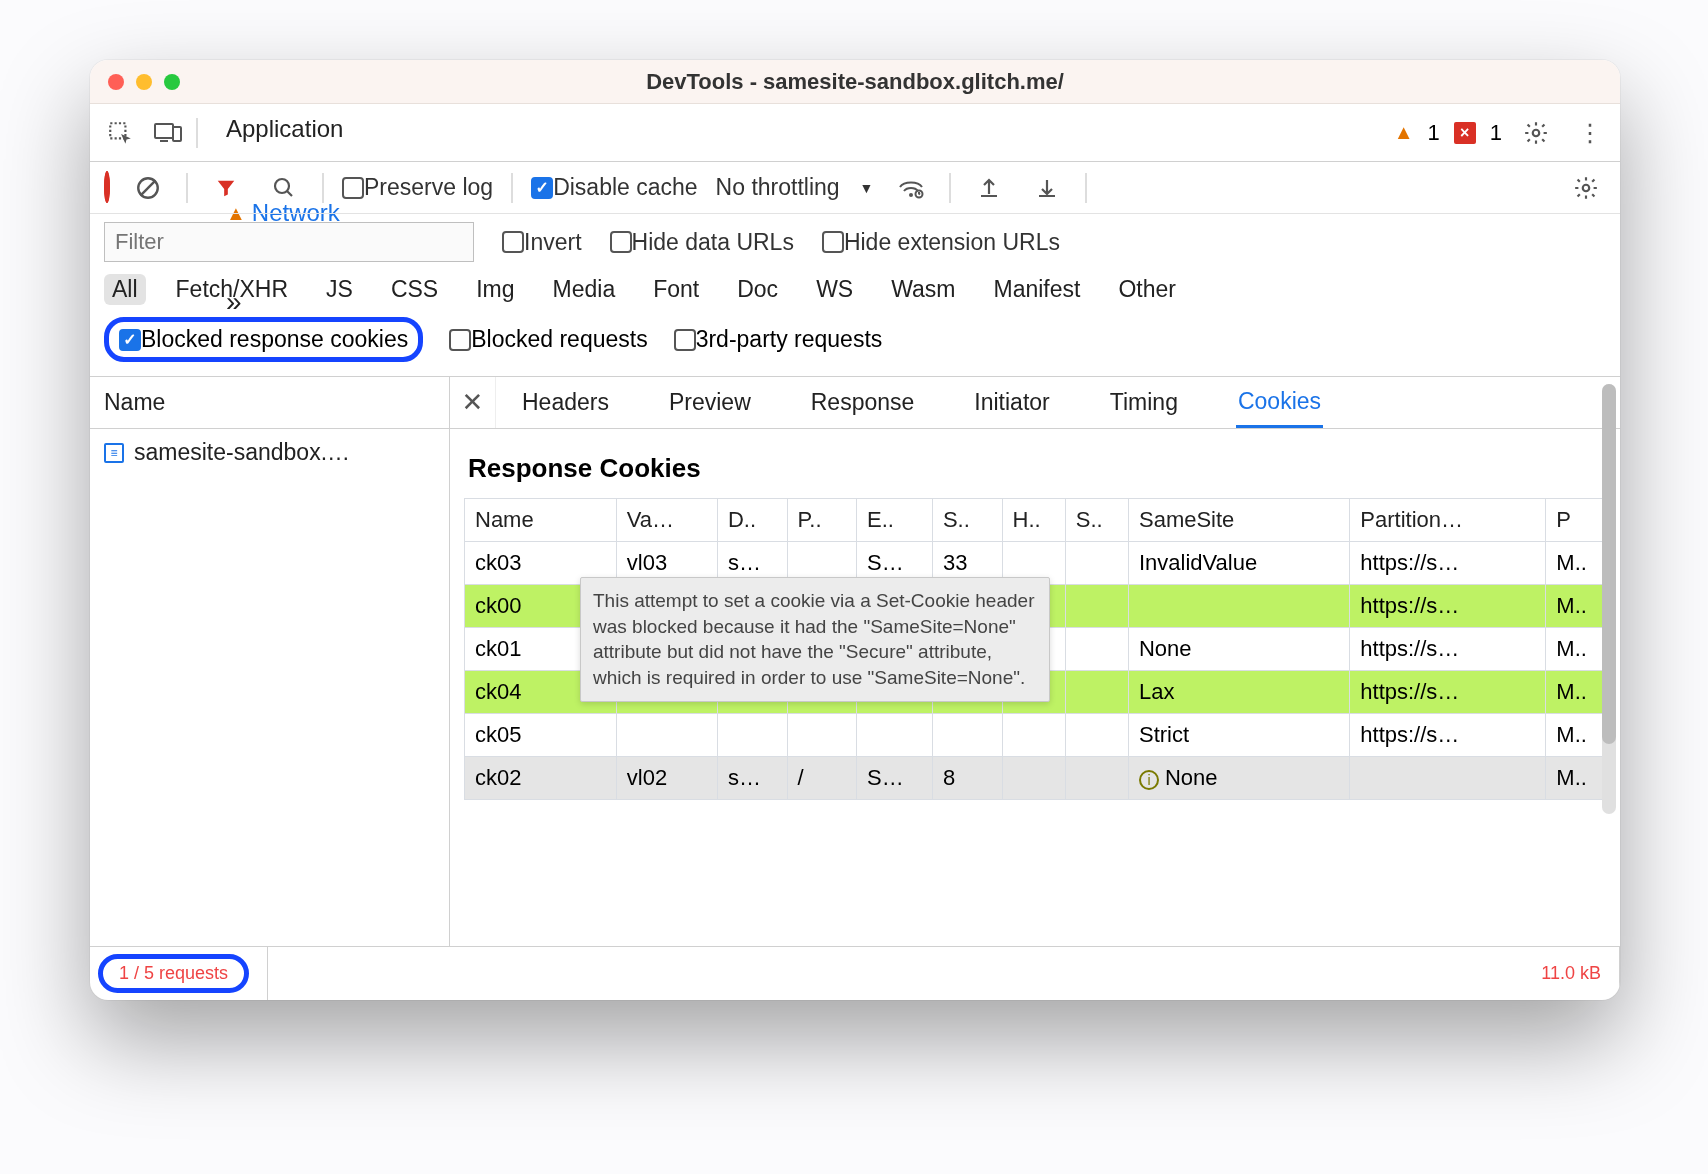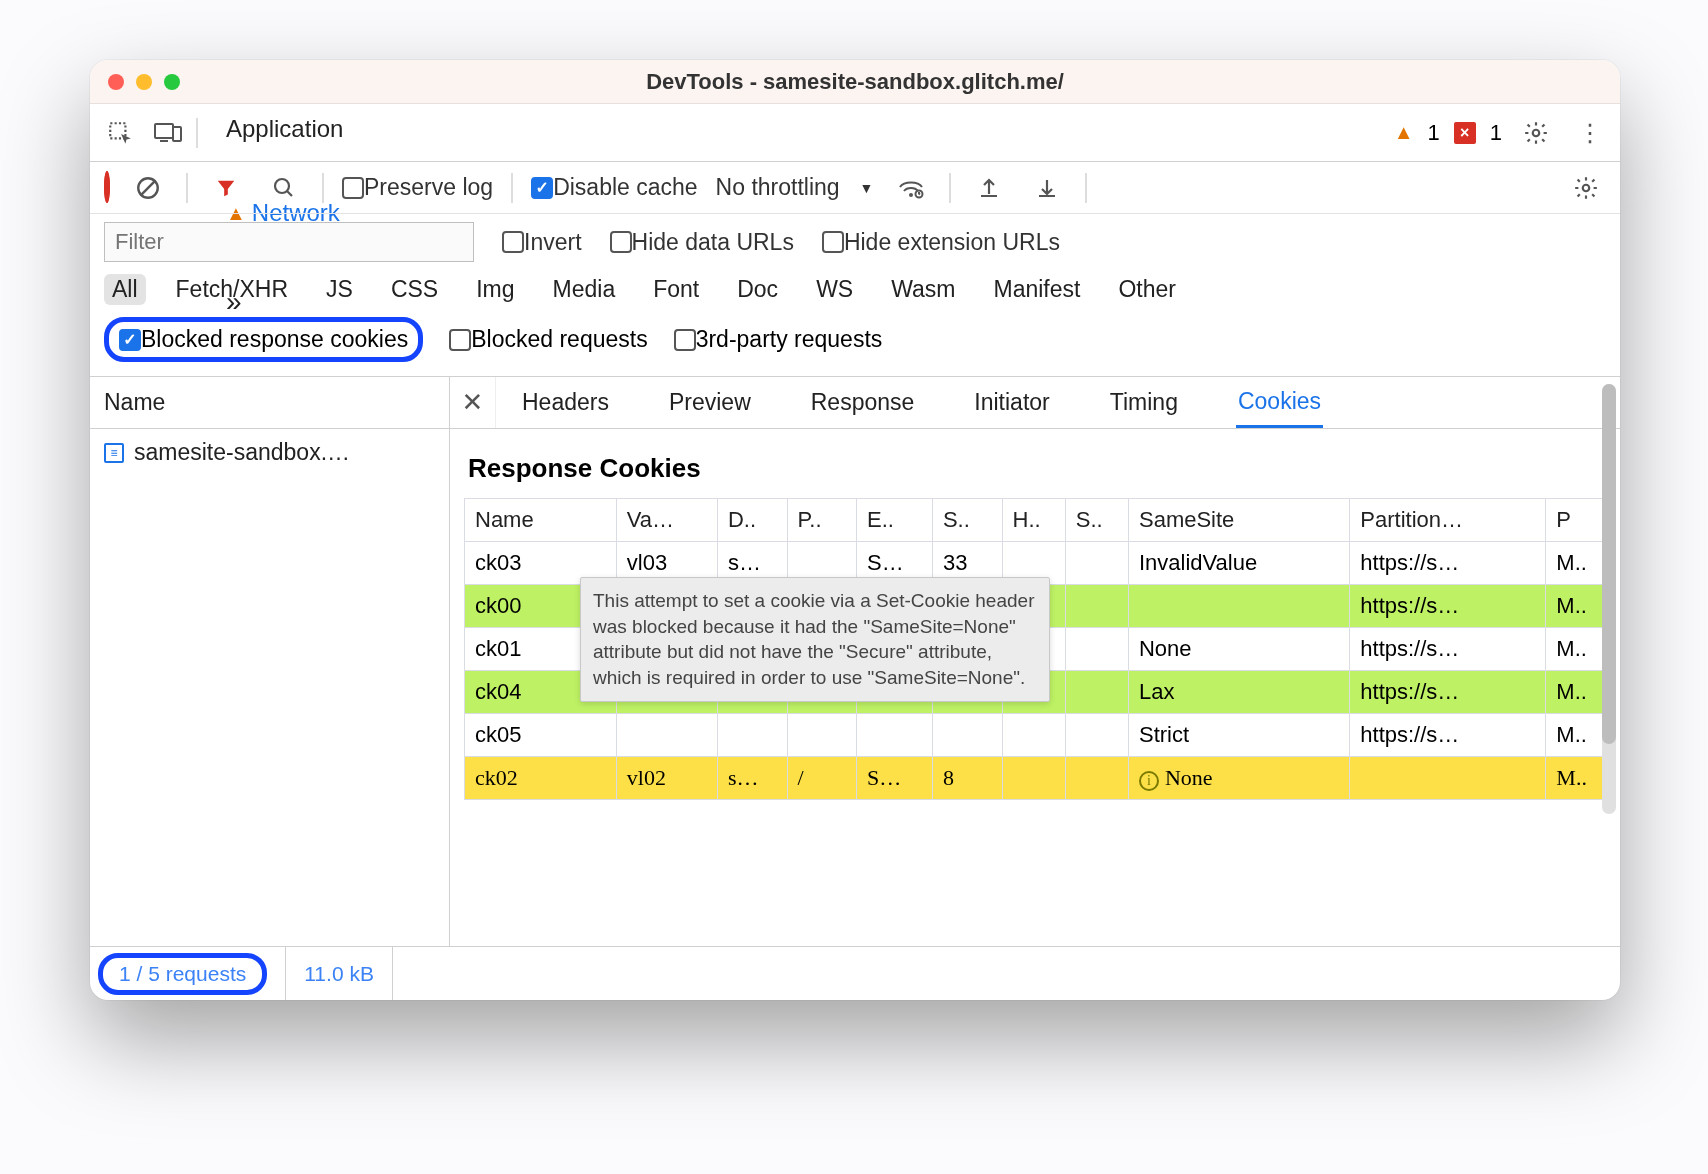--- a/index.html
+++ b/index.html
@@ -108,35 +108,35 @@
 
   .right-pane { flex:1; padding:18px 4px 0 14px; overflow:hidden; position:relative;}
   .rp-title { font-size:26px; font-weight:700; margin:6px 0 14px 4px;}
   table.cookies {
     border-collapse:collapse; width:100%; font-size:22px; table-layout:fixed;
   }
   table.cookies th, table.cookies td {
     border:1px solid #d9dde3; padding:8px 10px; text-align:left; white-space:nowrap; overflow:hidden; text-overflow:ellipsis;
   }
   table.cookies th { font-weight:500; color:#222; background:#fff;}
-  table.cookies tr.sel td { background:#fde047;font-family:Liberation Serif, serif;}
+  table.cookies tr.sel td { background:#e5e5e5;}
   table.cookies tr.alt td { background:#bef264;}
   .info-ico { display:inline-block; width:20px;height:20px; border:2px solid #7a7a00; color:#7a7a00; border-radius:50%; font-size:14px; line-height:16px; text-align:center; margin-right:6px;}
 
   .tooltip {
     position:absolute; left:130px; top:148px; width:470px;
     background:#ececec; border:1px solid #c8c8c8; padding:10px 12px;
     font-size:19px; color:#444; line-height:1.35; border-radius:2px;
     box-shadow:0 2px 6px rgba(0,0,0,.15);
   }
 
   
   .status {
     height:54px; border-top:1px solid #d0d0d0; display:flex; align-items:center;
-    font-size:21px; color:#3b82f6;
+    font-size:18px; color:#ef4444;justify-content:space-between;
   }
   .status-ring { border:5px solid #1544ff; border-radius:20px; padding:4px 16px; margin-left:8px;}
   .status-cell { padding:0 18px; border-right:1px solid #d0d0d0; height:100%; display:flex;align-items:center;}
   .status-cell:first-child{padding-left:0;}
 
   .vscroll { position:absolute; right:4px; top:324px; width:14px; height:430px; background:#e0e0e0; border-radius:7px;}
   .vscroll::after{content:""; position:absolute; left:0; top:0; width:14px; height:360px; background:#bdbdbd; border-radius:7px;}
 
   svg { display:block; }
 </style>

